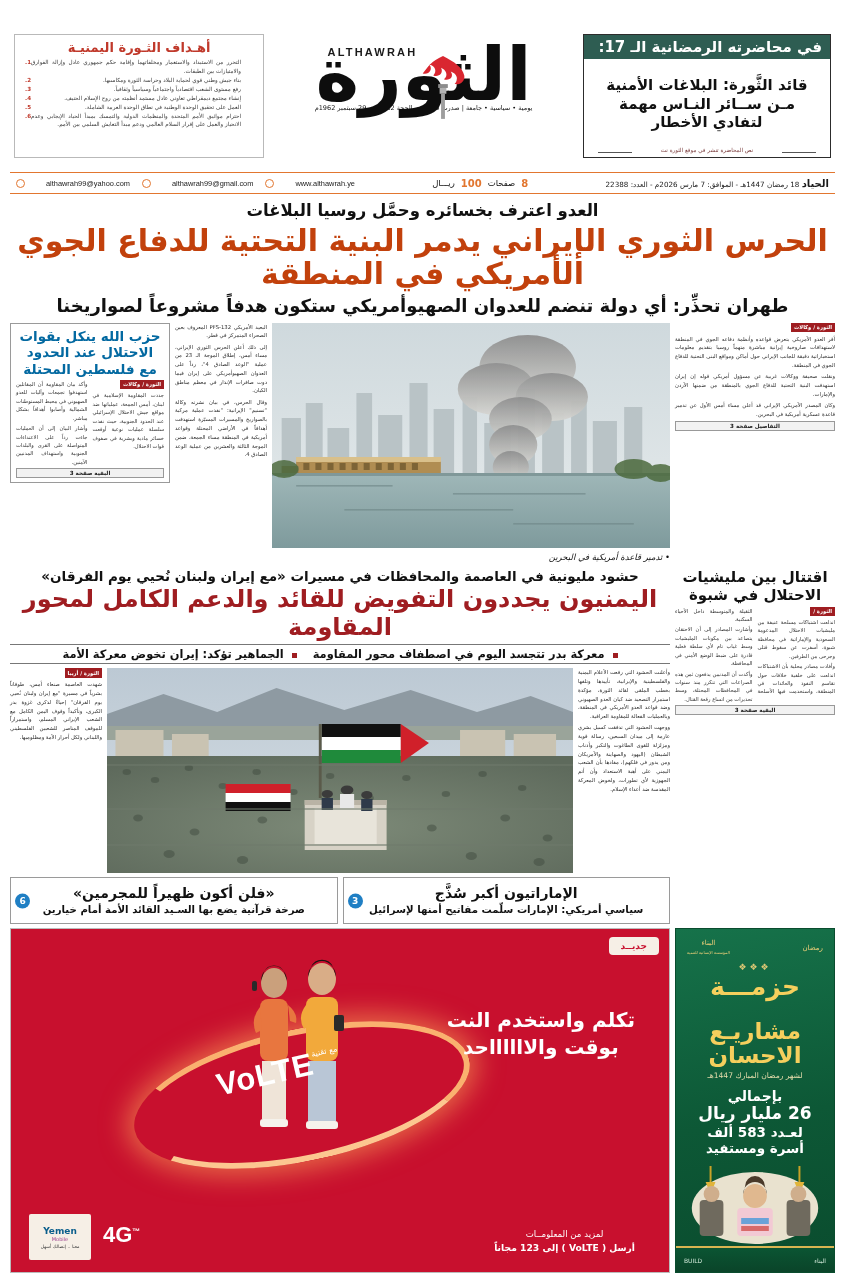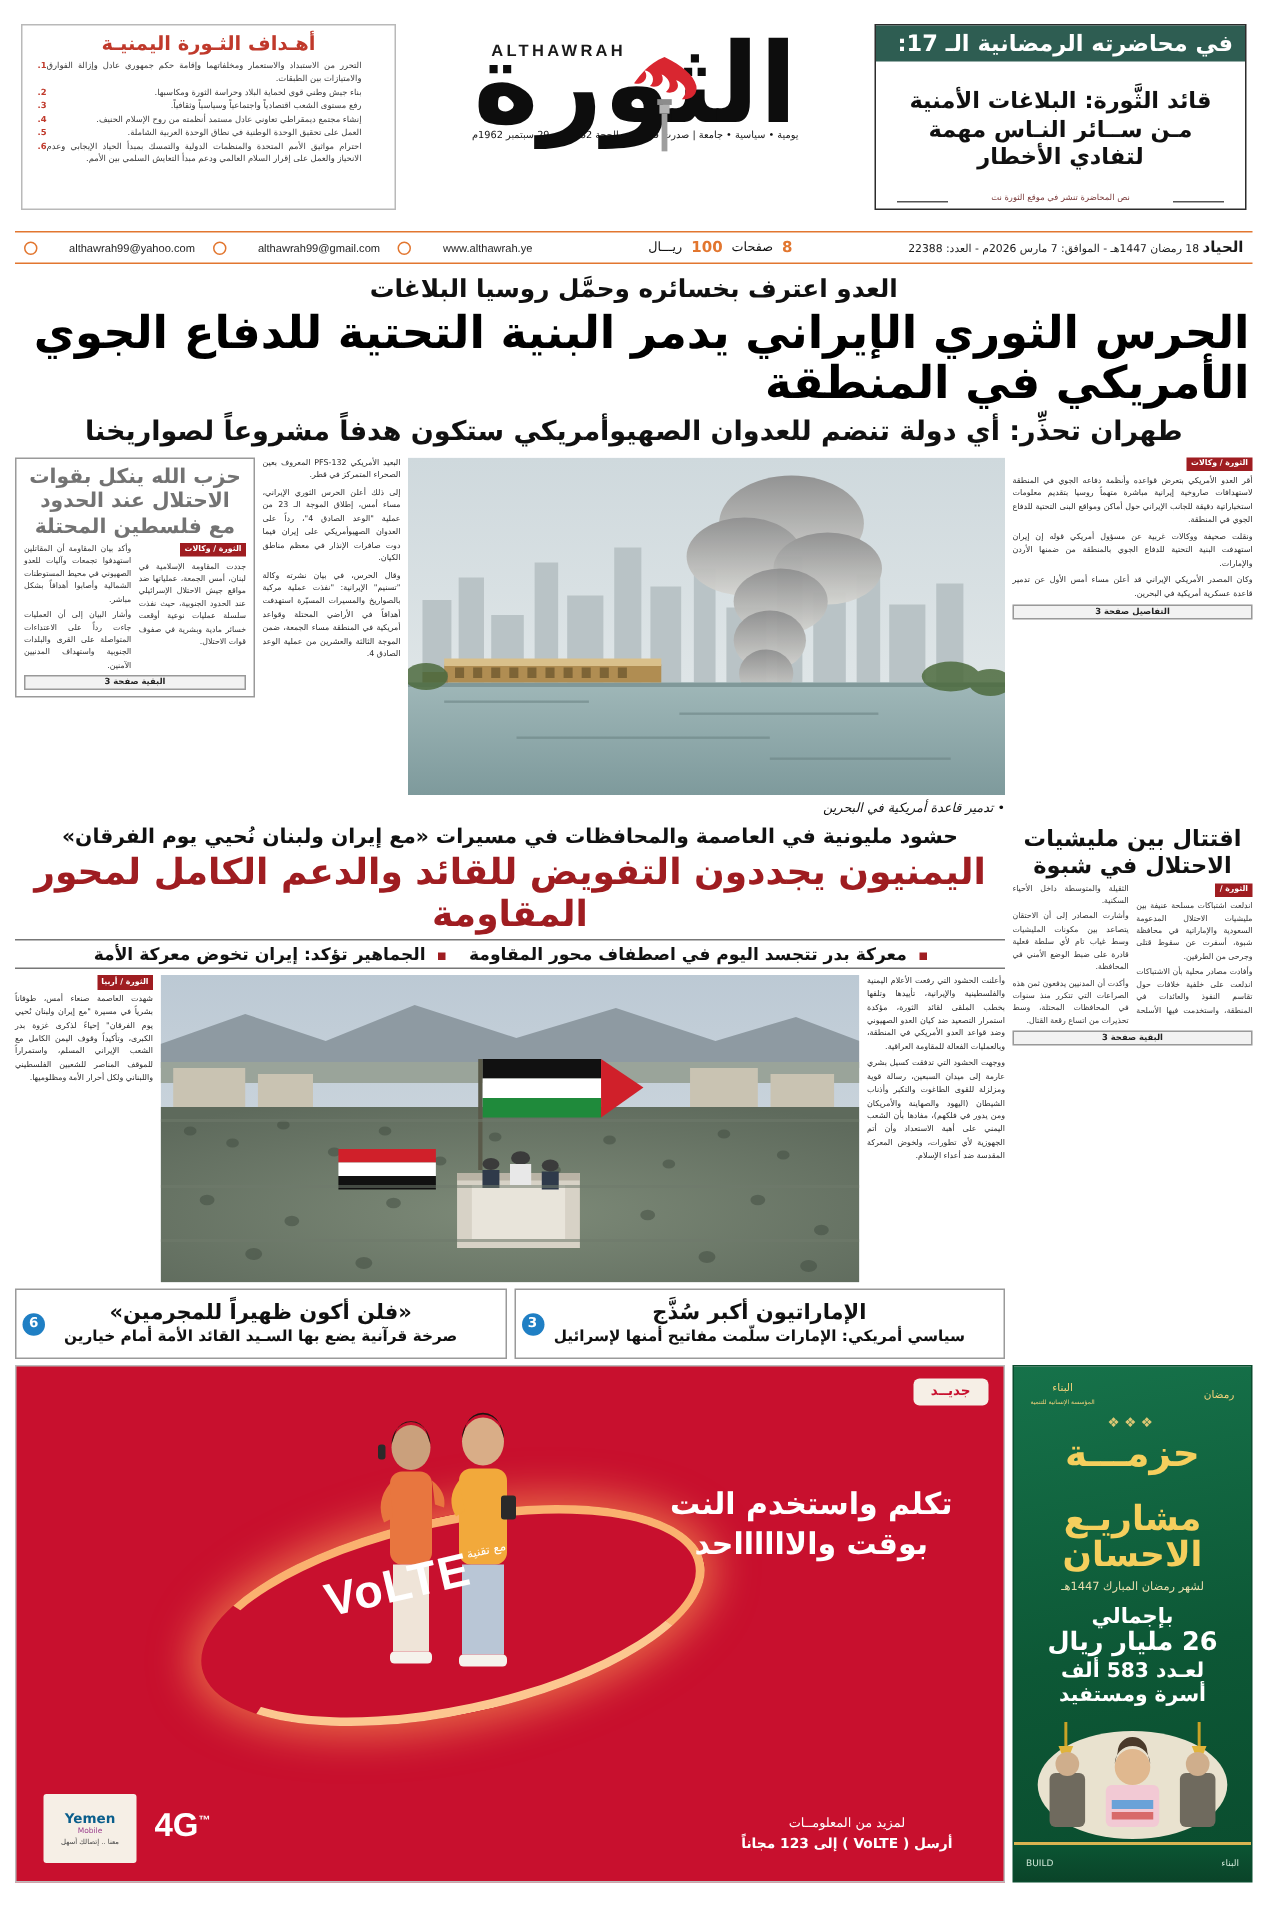--- a/index.html
+++ b/index.html
@@ -6,21 +6,21 @@
   html,body{margin:0;padding:0;background:#ffffff;}
   body{
     width:845px;height:1280px;overflow:hidden;
     font-family:"DejaVu Sans","Liberation Sans",sans-serif;
     color:#111;position:relative;
   }
   .page{width:845px;height:1280px;position:relative;box-sizing:border-box;padding:0;}
 
   
   .masthead{display:flex;flex-direction:row-reverse;align-items:flex-start;
-     padding:16px 14px 4px 14px;box-sizing:border-box;height:152px;}
+     padding:16px 14px 4px 14px;box-sizing:border-box;height:152px;margin-top:18px;}
   .goals-box{width:250px;border:1px solid #b9b9b9;padding:4px 6px;box-sizing:border-box;
      background:#fff;height:124px;}
   .goals-title{color:#c0392b;font-weight:bold;font-size:13px;text-align:center;
      letter-spacing:.5px;margin:1px 0 3px 0;}
   .goals-list{margin:0;padding:0 16px 0 2px;list-style:none;}
   .goals-list li{font-size:5.6px;line-height:1.52;color:#3a3a3a;text-align:justify;
      position:relative;padding-left:2px;margin-bottom:.6px;}
   .goals-list li .num{color:#c0392b;font-weight:bold;float:left;font-size:5.6px;}
 
   .logo-wrap{flex:1;display:flex;flex-direction:column;align-items:center;justify-content:center;
@@ -56,32 +56,32 @@
   .ib-mid{display:flex;align-items:center;gap:6px;font-size:8.5px;}
   .ib-num{color:#e2762f;font-weight:bold;font-size:10px;}
   .ib-contacts{display:flex;flex-direction:row;align-items:center;gap:12px;direction:ltr;}
   .ib-contact{display:flex;align-items:center;gap:21px;font-size:7.4px;color:#222;
      font-family:"Liberation Sans",sans-serif;}
   .ring{width:7px;height:7px;border:1.6px solid #e2762f;border-radius:50%;display:inline-block;}
 
   
   .lead{padding:7px 12px 2px 12px;text-align:center;}
   .lead-kicker{font-size:16.5px;font-weight:bold;color:#111;line-height:1.2;}
-  .lead-main{font-size:30px;font-weight:bold;color:#000000;line-height:1.12;margin-top:3px;
-     letter-spacing:-.3px;text-align:right;}
+  .lead-main{font-size:30px;font-weight:bold;color:#c2410c;line-height:1.12;margin-top:3px;
+     letter-spacing:-.3px;}
   .lead-sub{font-size:18px;font-weight:bold;color:#111;line-height:1.2;margin-top:4px;}
 
   
   .story1{display:flex;flex-direction:row;gap:5px;padding:4px 10px 0 10px;box-sizing:border-box;}
   .col-right{width:160px;}
   .col-mid{flex:1;}
   .col-left{width:160px;}
 
   .sidebox{border:1px solid #9a9a9a;padding:4px 5px;box-sizing:border-box;}
-  .sidebox h3{margin:0 0 3px 0;font-size:13.5px;line-height:1.22;text-align:center;font-weight:bold;color:#737373;}
+  .sidebox h3{margin:0 0 3px 0;font-size:13.5px;line-height:1.22;text-align:center;font-weight:bold;color:#0369a1;}
   .src-tag{display:inline-block;background:#9f1d21;color:#fff;font-size:5.2px;padding:.5px 3px;
      font-weight:bold;vertical-align:middle;}
   .microcols{column-count:2;column-gap:5px;}
   .micro{font-size:5.2px;line-height:1.62;color:#333;text-align:justify;margin:0 0 2px 0;}
   .cont-tag{border:1px solid #999;background:#f2f2f2;font-size:5.6px;font-weight:bold;
      text-align:center;padding:1px 0;margin-top:2px;color:#222;}
 
   .photo{width:100%;height:225px;position:relative;overflow:hidden;border:0;}
   .cap{font-size:8.5px;text-align:right;padding:4px 0 2px 0;color:#111;font-weight:500;font-style:italic;}
   .body-p{font-size:5.3px;line-height:1.66;color:#2b2b2b;text-align:justify;margin:0 0 2.4px 0;}

